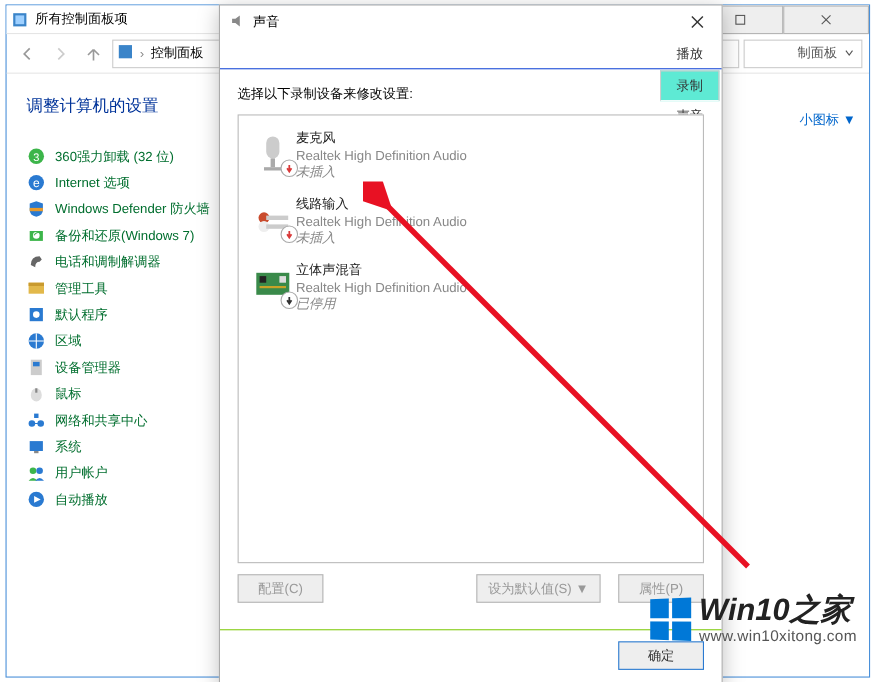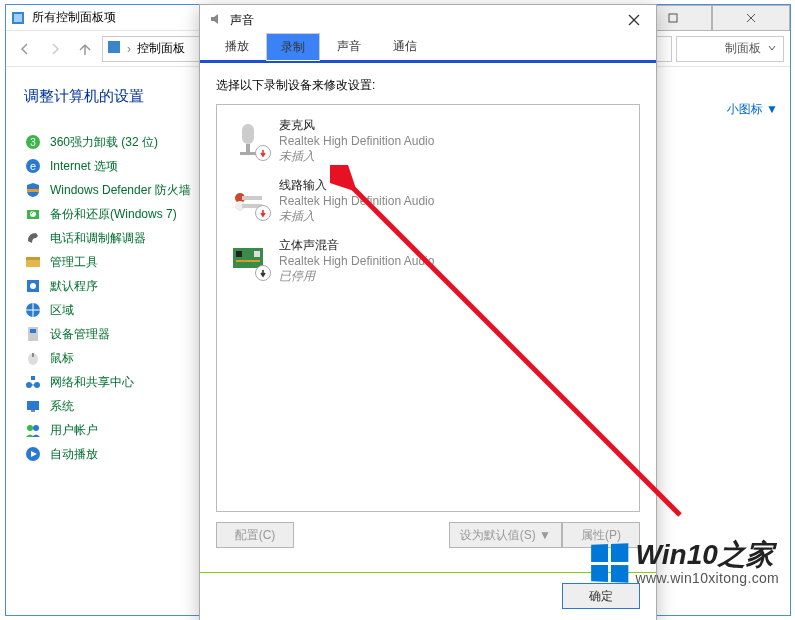--- a/index.html
+++ b/index.html
@@ -104,53 +104,54 @@
   }
   .sound-titlebar .title { flex:1; color:#000; }
   .close-x {
     width:44px; height:30px;
     display:flex; align-items:center; justify-content:center;
     color:#333;
   }
   .tab-strip {
     display:flex;
     padding-left:10px;
-    border-bottom:3px solid #1d4ed8;
+    border-bottom:1px solid #1d4ed8;
     height: 28px;
     align-items:flex-end;
+    flex-direction:column;
   }
   .tab {
     padding: 5px 14px 4px;
     border:1px solid transparent;
     color:#333;
     cursor:pointer;
     margin-right:2px;
   }
   .tab.active {
     border:1px solid #ccc;
     border-bottom:1px solid #fff;
-    background:#3b82f6;
+    background:#5eead4;
     position:relative; top:1px;text-align:right;
   }
   .sound-body {
     flex:1;
     padding: 14px 16px 10px;
     display:flex; flex-direction:column;
   }
   .instr { color:#000; margin-bottom:10px; }
   .dev-list {
     flex:1;
     border:1px solid #bbb;
     background:#fff;
     padding:6px 4px;
     overflow:auto;
   }
   .dev {
     display:flex;
-    gap:10px;
+    gap:0;
     padding:6px 6px;
   }
   .dev-thumb {
     width:42px; height:42px;
     position:relative;
     display:flex; align-items:center; justify-content:center;
     color:#888;
   }
   .dev-badge {
     position:absolute; right:-2px; bottom:-2px;
@@ -158,21 +159,21 @@
     border-radius:50%;
     background:#fff;
     border:1px solid #aaa;
     display:flex; align-items:center; justify-content:center;
   }
   .dev-info { display:flex; flex-direction:column; justify-content:center; }
   .dev-name { color:#222; }
   .dev-sub { color:#888; }
   .dev-status { color:#888;font-style:italic; }
   .sound-dlg-btns {
-    display:flex; gap:0;
+    display:flex; gap:16px;
     padding: 10px 0 14px;
     align-items:center;
   }
   .flex-spacer { flex:1; }
   .btn {
     min-width:78px;
     height:26px;
     border:1px solid #b5b5b5;
     background:#eee;
     display:flex; align-items:center; justify-content:center;

